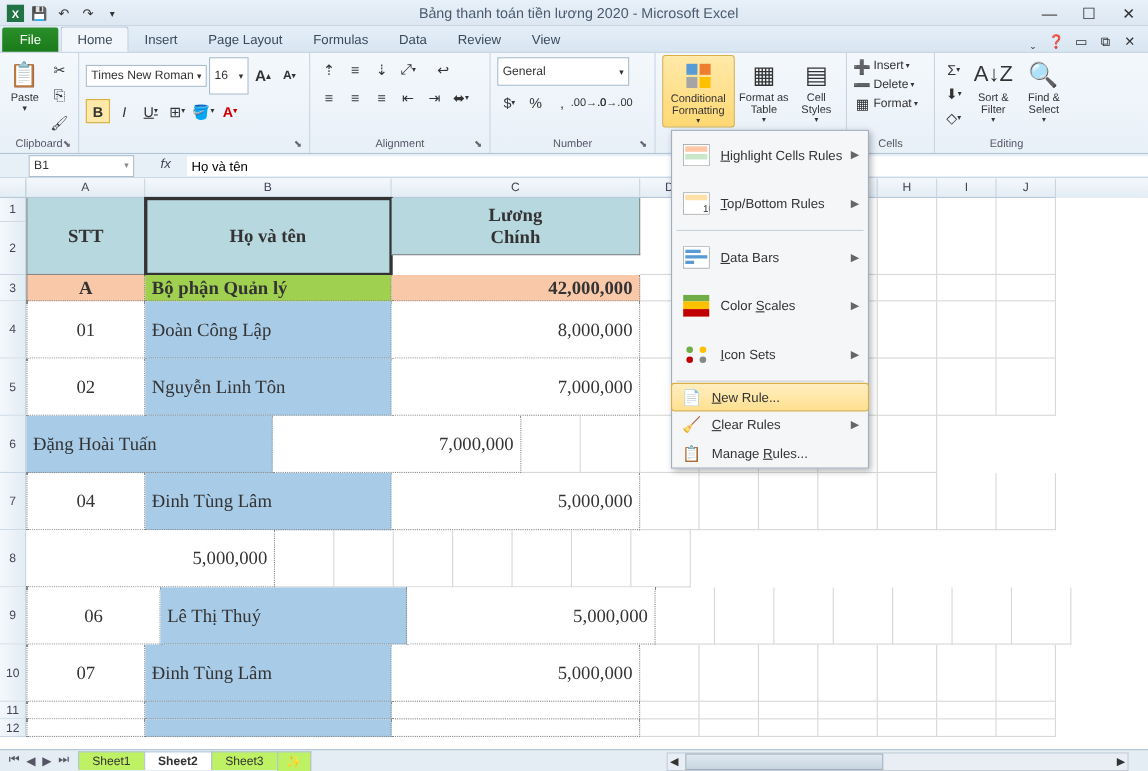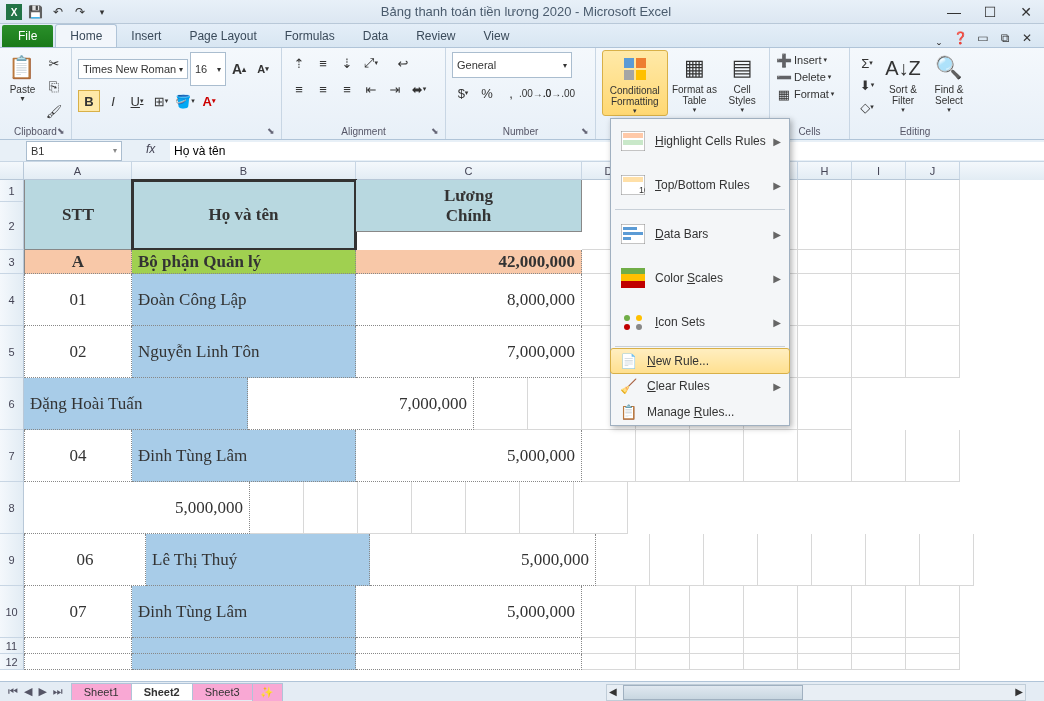--- a/index.html
+++ b/index.html
@@ -76,21 +76,21 @@
 .cf-item .ci-text { flex: 1; font-size: 12px; }
 .cf-item .ci-arrow { font-size: 10px; color: #666; }
 .cf-sep { height: 1px; background: #c8d0d8; margin: 2px 4px; }
 .cf-item.small { height: 26px; }
 .cf-item.small .ci-ico { width: 20px; height: 20px; font-size: 14px; }
 
 
 .sheet-tabs { position: absolute; bottom: 0; left: 0; right: 0; height: 20px; background: #e4ecf4; display: flex; align-items: center; border-top: 1px solid #b0c4d8; font-size: 11px; }
 .sheet-nav { display: flex; padding: 0 6px; gap: 2px; }
 .sheet-nav span { cursor: pointer; padding: 0 2px; color: #556; }
-.sheet-tab { padding: 2px 12px; background: #f9a8d4; border: 1px solid #b0c4d8; border-bottom: none; cursor: pointer; margin-right: -1px; }
+.sheet-tab { padding: 2px 12px; background: #bef264; border: 1px solid #b0c4d8; border-bottom: none; cursor: pointer; margin-right: -1px; }
 .sheet-tab.active { background: #fff; font-weight: bold; }
 
 .hscroll { position: absolute; bottom: 0; right: 18px; width: 420px; height: 17px; background: #e8eef4; border: 1px solid #c0cdd8; }
 .hscroll-thumb { position: absolute; left: 16px; width: 180px; height: 15px; background: linear-gradient(#e0e8f0,#c8d6e0); border: 1px solid #a0b0c0; top: 0; }
 
 .underline-key { text-decoration: underline; }
 </style>
 </head>
 <body>
 

